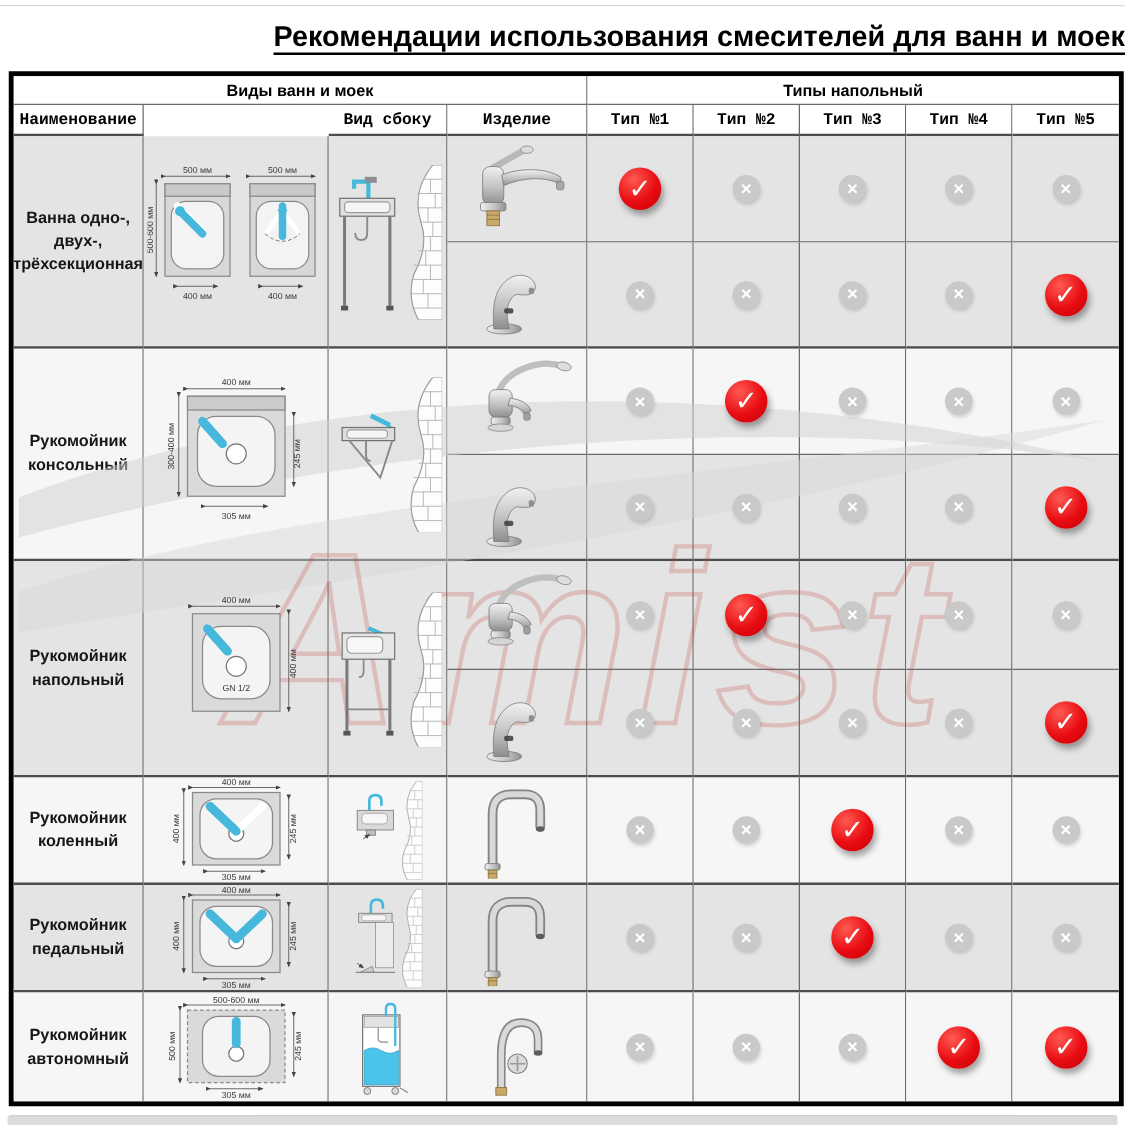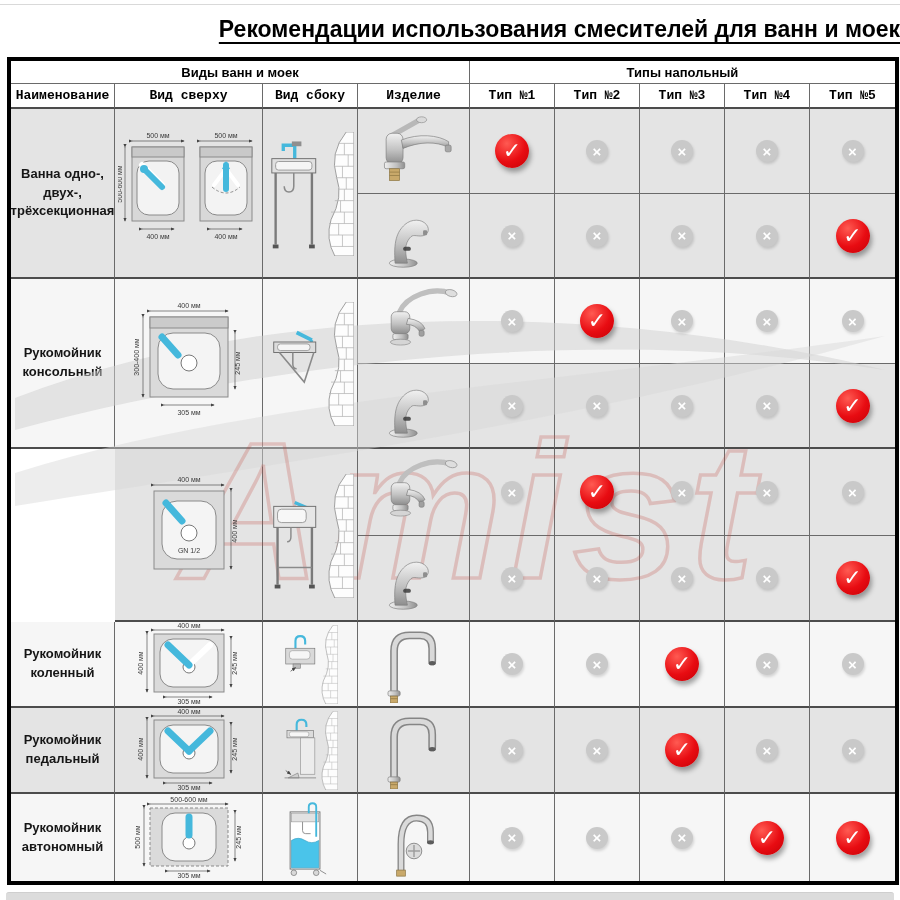--- a/index.html
+++ b/index.html
@@ -215,21 +215,20 @@
       <text x="165" y="300" font-size="195" font-weight="bold" font-style="italic" letter-spacing="8" fill="none" stroke="#c2463c" stroke-width="3.5" opacity=".24">Amist</text>
     </svg>
   </div>
 
   <div class="tbl">
 
     <div class="cell bgW ghead" style="grid-area:1/1/2/5">Виды ванн и моек</div>
     <div class="cell bgW ghead lc" style="grid-area:1/5/2/10">Типы напольный</div>
 
     <div class="cell bgW chead gb" style="grid-area:2/1/3/2">Наименование</div>
-    <div class="cell bgW chead gb" style="grid-area:2/2/3/3">Вид сверху</div>
     <div class="cell bgW chead gb" style="grid-area:2/3/3/4">Вид сбоку</div>
     <div class="cell bgW chead gb" style="grid-area:2/4/3/5">Изделие</div>
     <div class="cell bgW chead gb" style="grid-area:2/5/3/6">Тип №1</div>
     <div class="cell bgW chead gb" style="grid-area:2/6/3/7">Тип №2</div>
     <div class="cell bgW chead gb" style="grid-area:2/7/3/8">Тип №3</div>
     <div class="cell bgW chead gb" style="grid-area:2/8/3/9">Тип №4</div>
     <div class="cell bgW chead gb lc" style="grid-area:2/9/3/10">Тип №5</div>
 
     <div class="cell bgA name-cell gb" style="grid-area:3/1/5/2">Ванна одно-, двух-, трёхсекционная</div>
     <div class="cell bgA gb" style="grid-area:3/2/5/3">
@@ -365,20 +364,21 @@
     <div class="cell bgA gb" style="grid-area:6/7/7/8">
         <span class="mark mark-no">×</span>
       </div>
     <div class="cell bgA gb" style="grid-area:6/8/7/9">
         <span class="mark mark-no">×</span>
       </div>
     <div class="cell bgA gb lc" style="grid-area:6/9/7/10">
         <span class="mark mark-yes">✓</span>
       </div>
 
+    <div class="cell bgA name-cell gb" style="grid-area:7/1/9/2">Рукомойник напольный</div>
     <div class="cell bgA gb" style="grid-area:7/2/9/3">
       <svg class="art" width="142" height="128" viewBox="0 0 142 128">
         <line x1="36" y1="14" x2="106" y2="14" stroke="#555" stroke-width=".7" marker-start="url(#ar)" marker-end="url(#ar)"></line>
         <text class="dimtxt" x="71" y="11" text-anchor="middle">400 мм</text>
         <rect x="36" y="20" width="70" height="78" fill="#dadada" stroke="#8a8a8a"></rect>
         <rect x="44" y="30" width="54" height="58" rx="15" fill="#f4f4f4" stroke="#8a8a8a"></rect>
         <circle cx="71" cy="62" r="8" fill="#ffffff" stroke="#777"></circle>
         <line x1="48" y1="32" x2="64" y2="50" stroke="#45b8dc" stroke-width="7" stroke-linecap="round"></line>
         <text class="dimtxt" x="71" y="82" text-anchor="middle">GN 1/2</text>
         <line x1="113" y1="20" x2="113" y2="98" stroke="#555" stroke-width=".7" marker-start="url(#ar)" marker-end="url(#ar)"></line>

